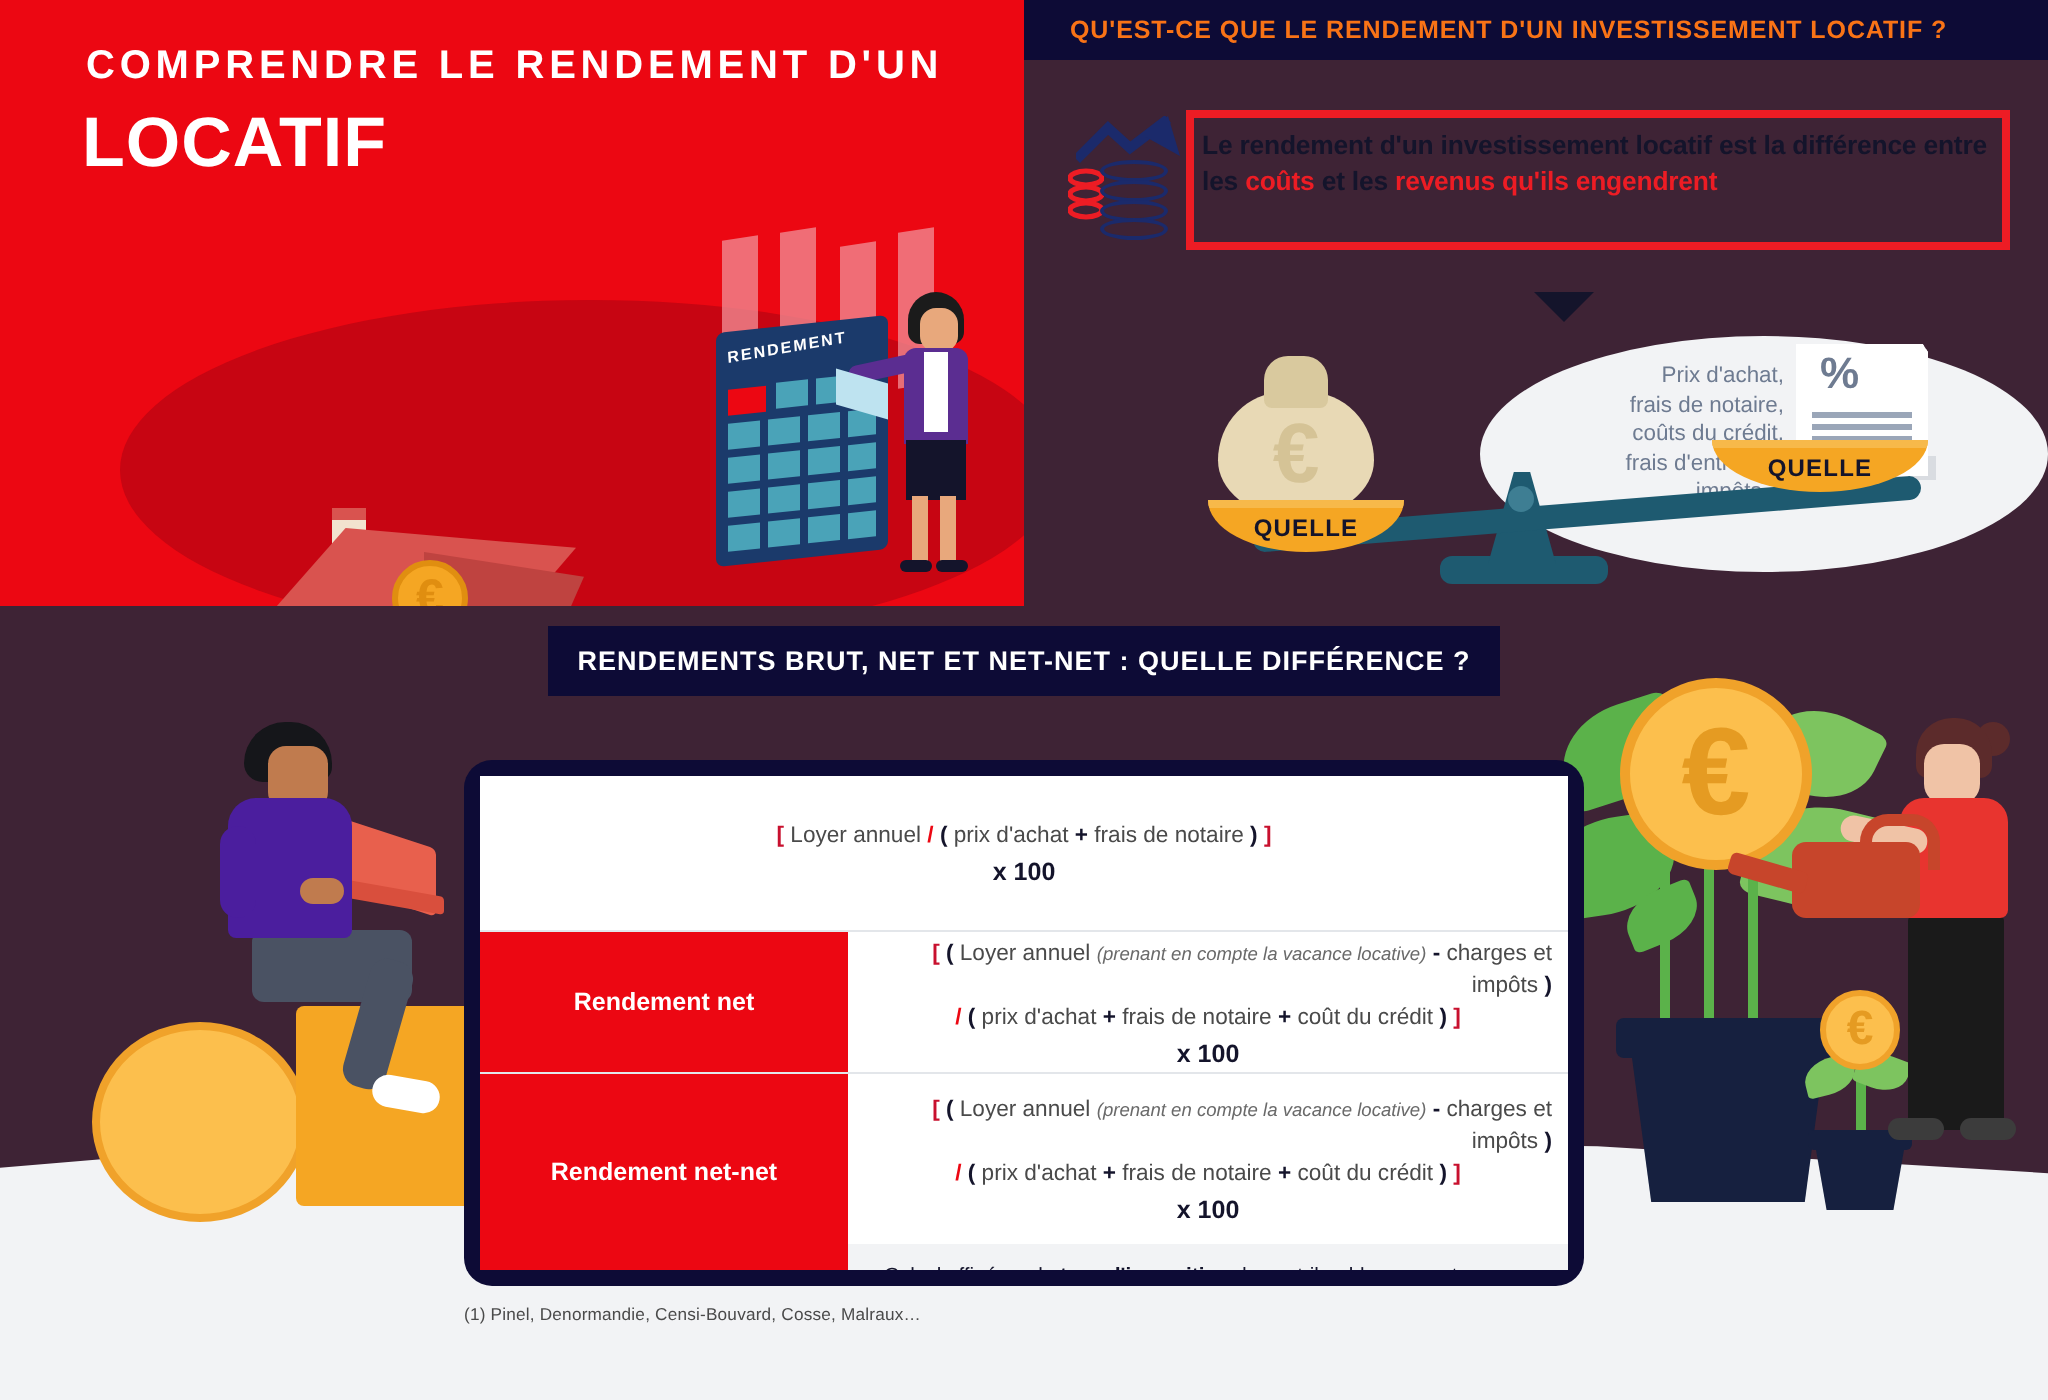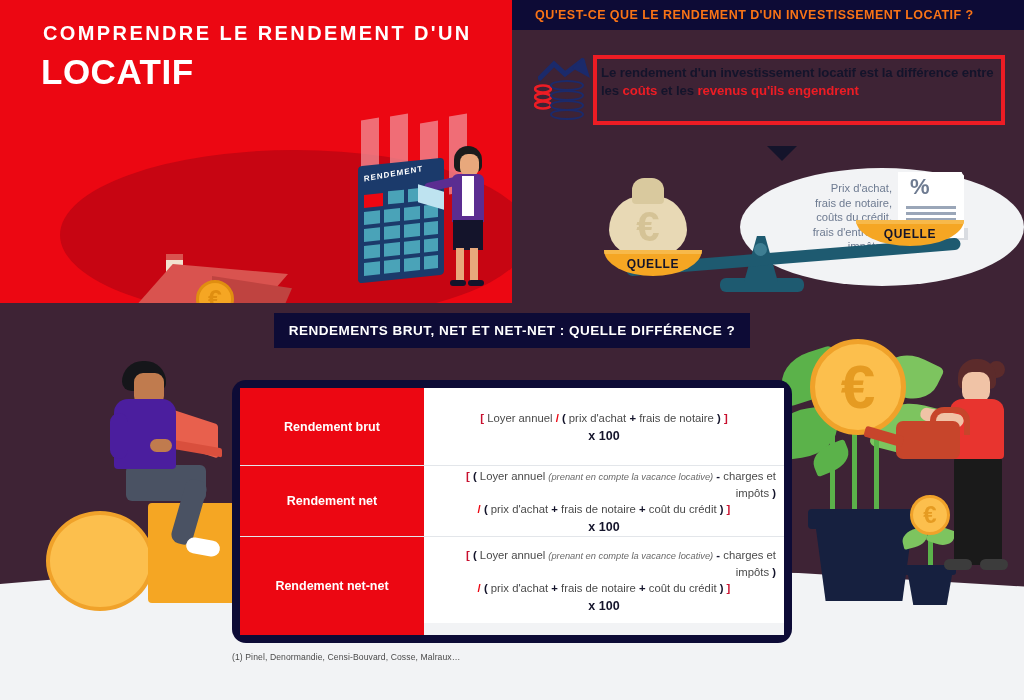--- a/index.html
+++ b/index.html
@@ -341,21 +341,20 @@
     </div>
 
     <div class="sec-head">
       <div class="sec-head-txt">RENDEMENTS BRUT, NET ET NET-NET : QUELLE DIFFÉRENCE ?</div>
     </div>
 
     <div class="tbl-wrap">
       <div class="tbl">
 
         <div class="row" style="height:79px;">
-          <div class="rlabel">Rendement brut</div>
           <div class="rform">
             <div class="fline">
               <span class="br">[</span> Loyer annuel <span class="sl">/</span> <span class="pr">(</span> prix d'achat <span class="pr">+</span> frais de notaire <span class="pr">)</span> <span class="br">]</span>
             </div>
             <div class="fx100">x 100</div>
           </div>
         </div>
 
         <div class="row" style="height:70px;">
           <div class="rlabel">Rendement net</div>

